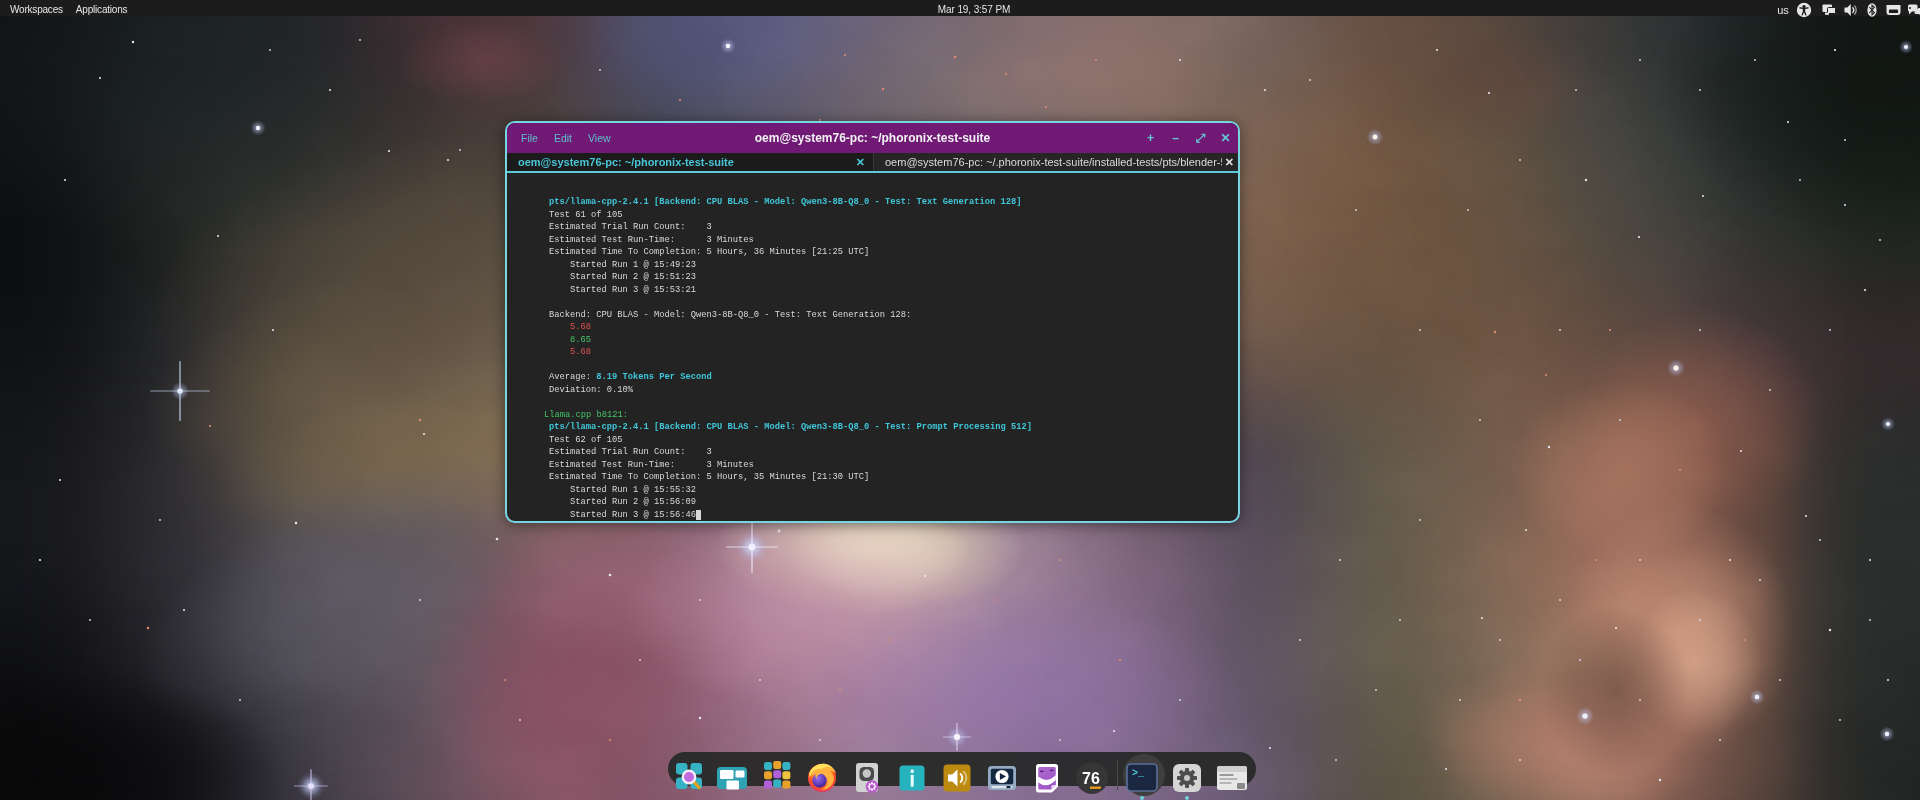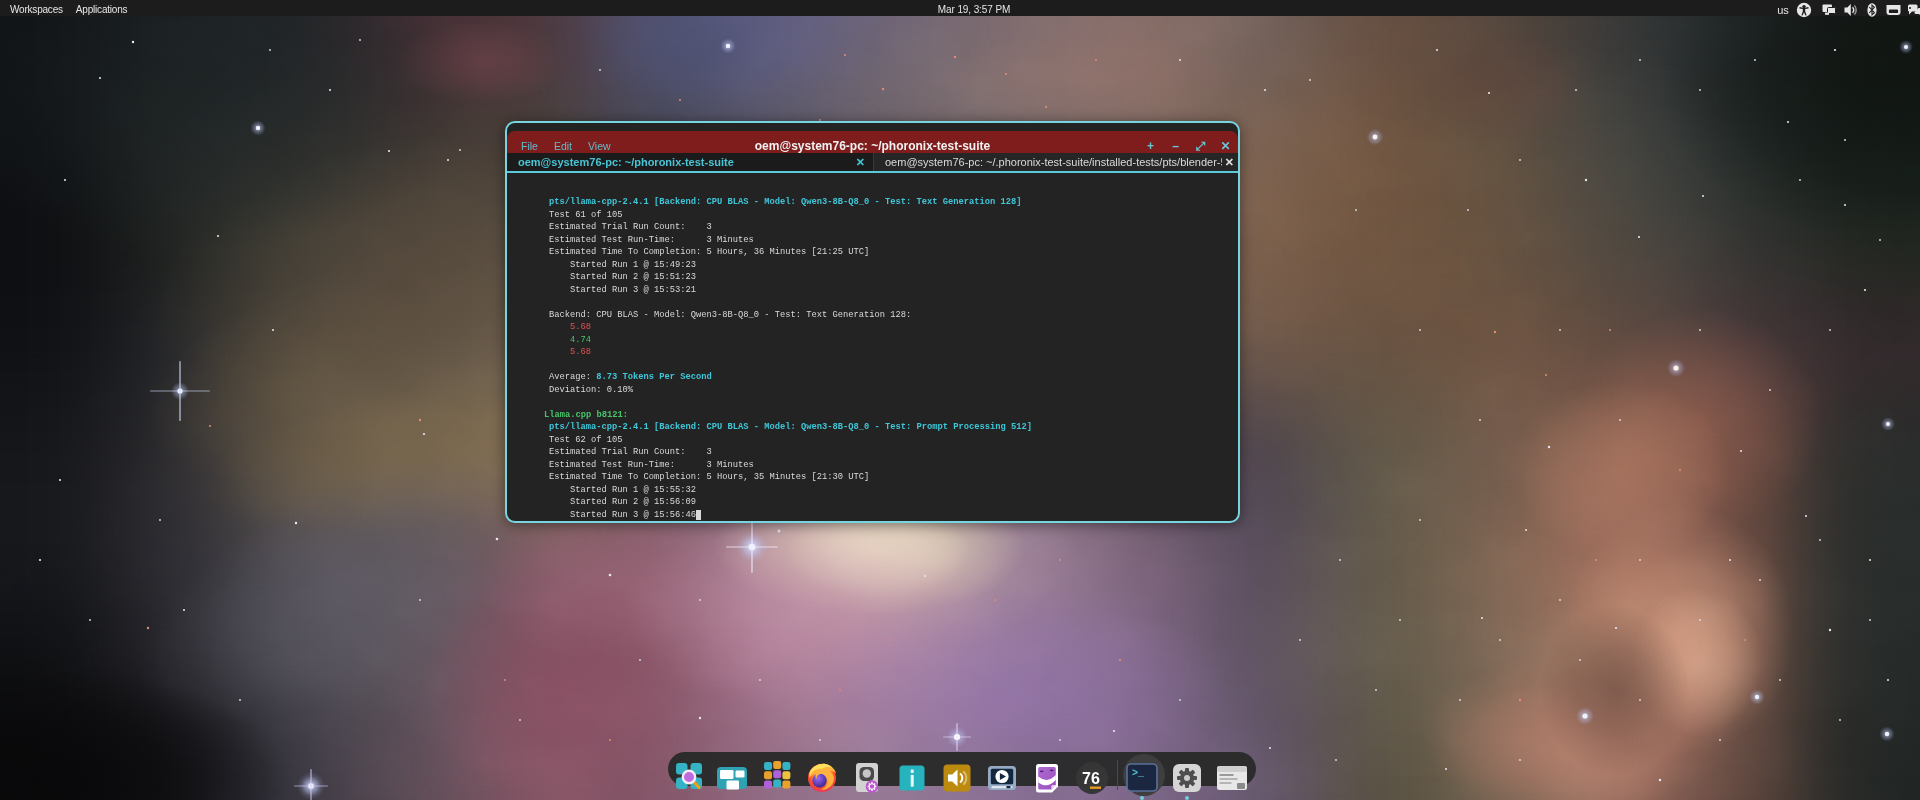--- a/index.html
+++ b/index.html
@@ -8,22 +8,22 @@
   
   #panel{position:absolute;left:0;top:0;width:1920px;height:16px;background:#1c1c1c;z-index:30;
     color:#e6e6e6;font-size:11px;padding-left:28px;}
   #panel .left{position:absolute;left:10px;top:0;line-height:20px;font-size:10px;letter-spacing:-0.2px;}
   #panel .left span{margin-right:13px;}
   #panel .clock{position:absolute;left:0;right:0;top:0;text-align:center;line-height:20px;font-weight:400;font-size:10px;letter-spacing:-0.1px;}
   
   #term{position:absolute;left:505px;top:121px;width:735px;height:402px;z-index:20;
     box-sizing:border-box;background:#232323;border:2px solid #77d5e0;border-radius:10px;
     box-shadow:0 2px 14px rgba(0,0,0,.45);}
-  #titlebar{position:absolute;left:0;top:0;right:0;height:30px;background:#7f1d1d;
-    border-radius:8px 8px 0 0;margin-top:8px;}
+  #titlebar{position:absolute;left:0;top:0;right:0;height:30px;background:#701a75;
+    border-radius:8px 8px 0 0;}
   #menus{position:absolute;left:14px;top:0;line-height:30px;font-size:10.5px;color:#5fbecb;}
   #menus span{margin-right:16px;}
   #wtitle{position:absolute;left:0;right:0;top:0;text-align:center;line-height:30px;
     font-size:12px;font-weight:700;color:#f2f2f2;}
   #wbtns{position:absolute;right:0px;top:0;line-height:30px;font-size:12px;color:#64c8d5;font-weight:700;}
   #wbtns span{display:inline-block;width:25px;text-align:center;}
   #tabbar{position:absolute;left:0;top:30px;right:0;height:18px;background:#262626;
     border-bottom:2px solid #5ac9d8;}
   #tab1{position:absolute;left:0;top:0;width:366px;height:18px;background:#1b1b1b;
     border-right:1px solid #3a3a3a;}
@@ -31,21 +31,21 @@
   #tab1 .x{position:absolute;right:8px;top:0;line-height:18px;font-size:11px;font-weight:700;color:#49c5d6;}
   #tab2{position:absolute;left:367px;top:0;right:0;height:18px;}
   #tab2 .t{position:absolute;left:11px;top:0;line-height:18px;font-size:11px;color:#dadada;
     white-space:nowrap;overflow:hidden;width:337px;}
   #tab2 .x{position:absolute;right:4px;top:0;line-height:18px;font-size:11px;font-weight:700;color:#e0e0e0;}
   #tcontent{position:absolute;left:0;top:52px;right:0;bottom:0;overflow:hidden;}
   #tcontent pre{margin:16px;padding:5px 0 0 5px;font-family:"Liberation Mono",monospace;
     font-size:8.75px;line-height:12.5px;color:#d9d9d9;}
   .cy{color:#3fc6d8;font-weight:700;}
   .gr{color:#45c467;}
-  .grb{color:#45c467;font-weight:700;padding-left:16px;}
+  .grb{color:#45c467;font-weight:400;padding-left:16px;}
   .rd{color:#e25252;}
   .cur{background:#d9d9d9;color:#232323;}
   
   #dock{position:absolute;left:668px;top:752px;width:588px;height:34px;z-index:30;
     background:rgba(42,42,42,.97);border-radius:23px;}
   .ddot{position:absolute;top:44px;width:4px;height:4px;border-radius:2px;background:#6fd0da;}
   #dsep{position:absolute;left:449px;top:8px;width:1px;height:30px;background:#4a4a4a;}
   .dring{position:absolute;left:455px;top:2px;width:42px;height:42px;border-radius:21px;background:#3e3e3e;}
 </style>
 </head>
@@ -678,24 +678,24 @@
     Test 61 of 105
     Estimated Trial Run Count:    3
     Estimated Test Run-Time:      3 Minutes
     Estimated Time To Completion: 5 Hours, 36 Minutes [21:25 UTC]
         Started Run 1 @ 15:49:23
         Started Run 2 @ 15:51:23
         Started Run 3 @ 15:53:21
 
     Backend: CPU BLAS - Model: Qwen3-8B-Q8_0 - Test: Text Generation 128:
         <span class="rd">5.68</span>
-        <span class="gr">4.74</span>
+        <span class="gr">8.65</span>
         <span class="rd">5.68</span>
 
-    Average: <span class="cy">8.73 Tokens Per Second</span>
+    Average: <span class="cy">8.19 Tokens Per Second</span>
     Deviation: 0.10%
 
 <span class="grb">Llama.cpp b8121:</span>
 <span class="cy">    pts/llama-cpp-2.4.1 [Backend: CPU BLAS - Model: Qwen3-8B-Q8_0 - Test: Prompt Processing 512]</span>
     Test 62 of 105
     Estimated Trial Run Count:    3
     Estimated Test Run-Time:      3 Minutes
     Estimated Time To Completion: 5 Hours, 35 Minutes [21:30 UTC]
         Started Run 1 @ 15:55:32
         Started Run 2 @ 15:56:09

